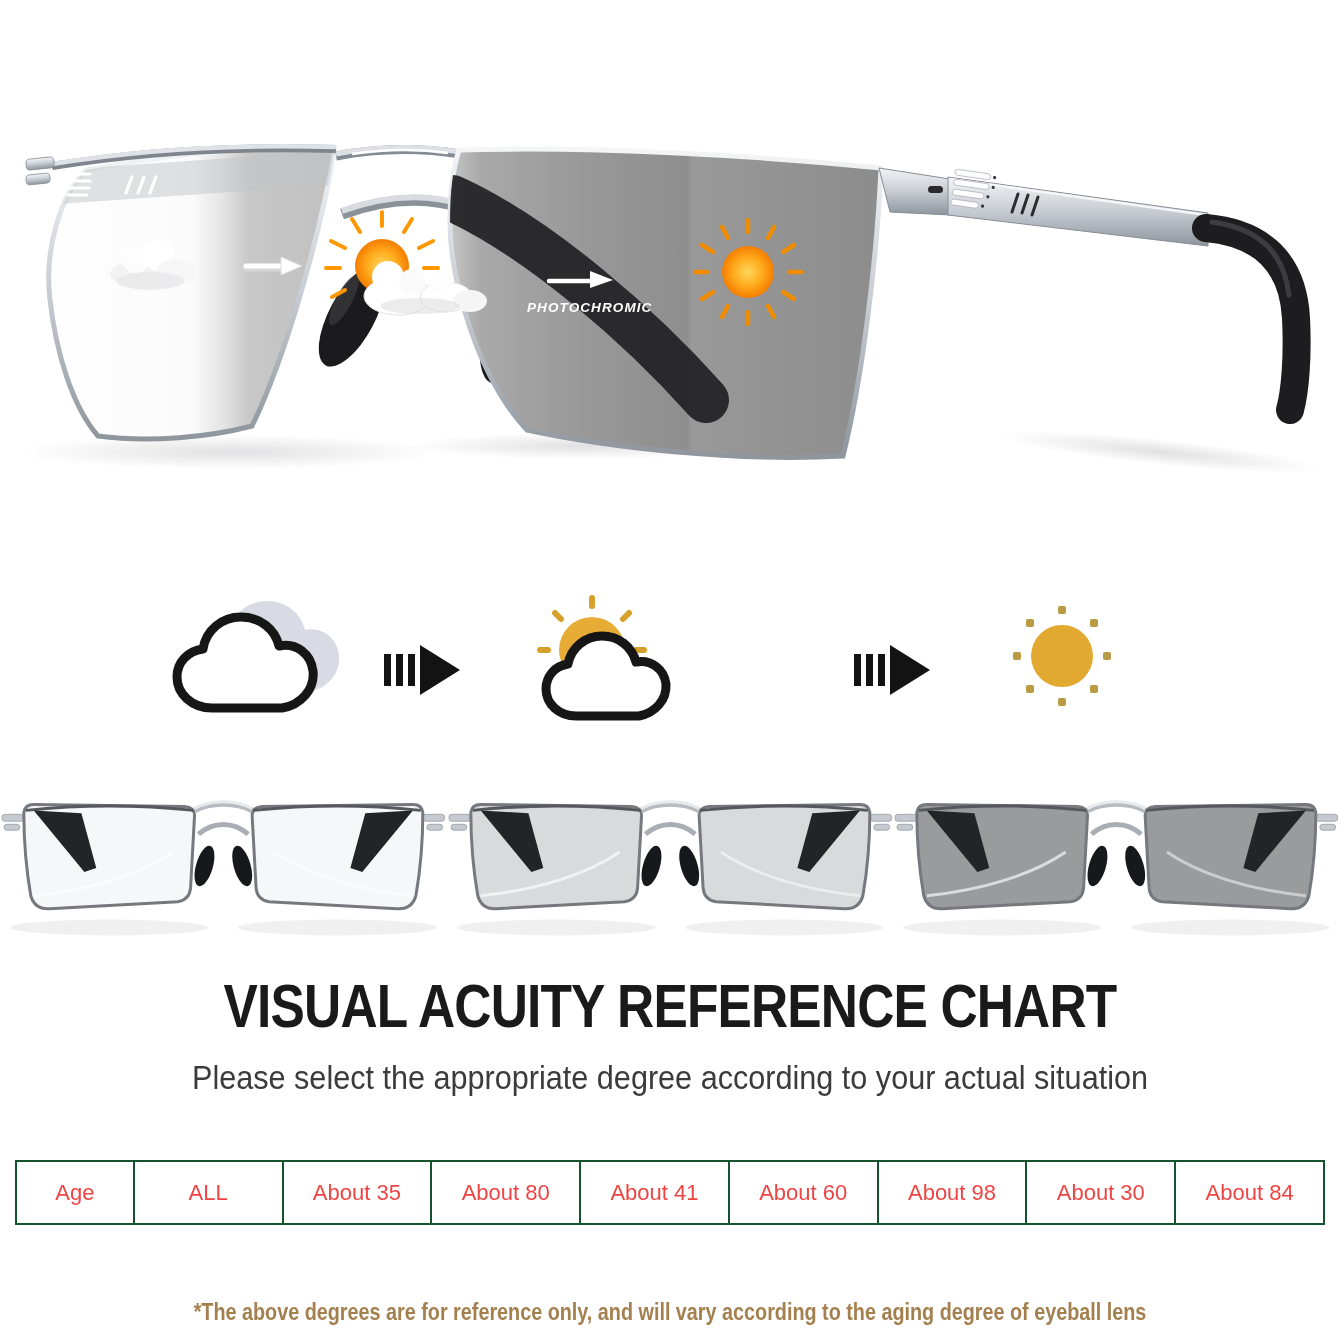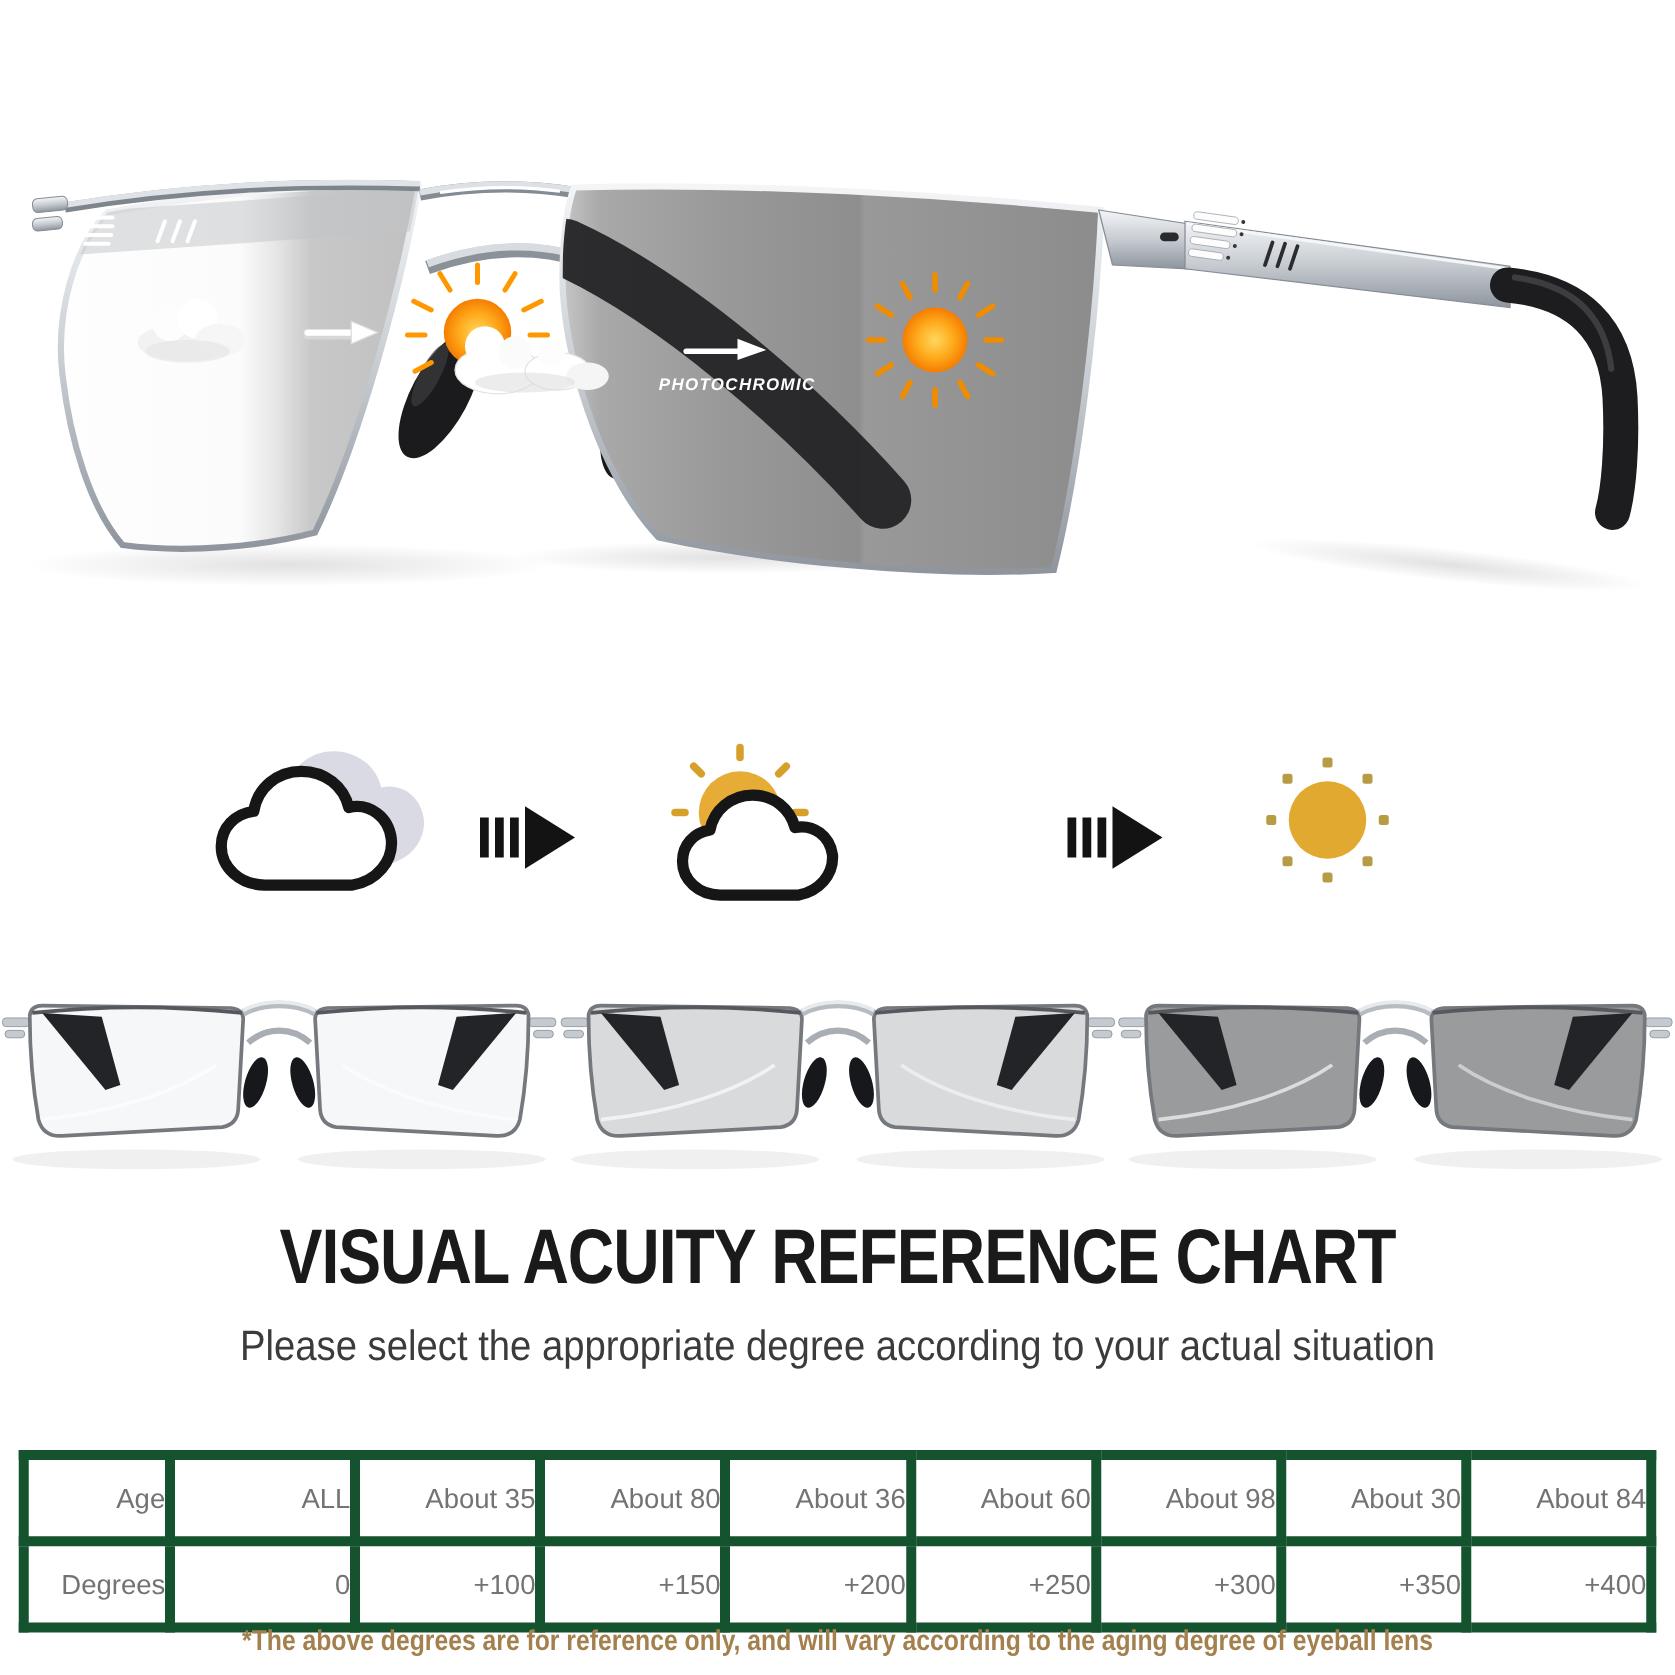--- a/index.html
+++ b/index.html
@@ -11,22 +11,22 @@
   #specs-row{top:763px;left:0;width:1340px;height:195px;display:flex;}
   #specs-row svg{width:33.333%;height:195px;}
   #headline{top:970px;left:0;width:1340px;text-align:center;
     font-size:62px;font-weight:800;color:#1a1a1a;letter-spacing:-1px;
     transform:scaleX(0.83);transform-origin:center;white-space:nowrap;}
   #subtitle{top:1058px;left:0;width:1340px;text-align:center;
     font-size:34px;font-weight:400;color:#3b3b3b;
     transform:scaleX(0.9);transform-origin:center;white-space:nowrap;}
   #table-wrap{top:1160px;left:15px;width:1310px;}
   table{width:100%;border-collapse:collapse;table-layout:fixed;}
-  td{border:8px solid #14532d;height:61px;text-align:right;vertical-align:middle;
-     font-size:22px;color:#737373;background:#ffffff;padding:0;}
+  td{border:2px solid #14532d;height:61px;text-align:center;vertical-align:middle;
+     font-size:22px;color:#ef4444;background:#ffffff;padding:0;}
   #footnote{top:1299px;left:0;width:1340px;text-align:center;
     font-size:23px;font-weight:700;color:#a3804e;
     transform:scaleX(0.86);transform-origin:center;white-space:nowrap;}
   .hero-label{font-family:"Liberation Sans",sans-serif;font-style:italic;font-weight:bold;}
 </style>
 </head>
 <body>
 
 <svg id="hero" class="abs" viewBox="0 0 1340 560">
   <defs>
@@ -320,34 +320,23 @@
         <col style="width:11.375%">
         <col style="width:11.375%">
         <col style="width:11.375%">
     </colgroup>
     <tbody>
       <tr>
         <td>Age</td>
         <td>ALL</td>
         <td>About 35</td>
         <td>About 80</td>
-        <td>About 36</td>
+        <td>About 41</td>
         <td>About 60</td>
         <td>About 98</td>
         <td>About 30</td>
         <td>About 84</td>
       </tr>
-      <tr>
-        <td>Degrees</td>
-        <td>0</td>
-        <td>+100</td>
-        <td>+150</td>
-        <td>+200</td>
-        <td>+250</td>
-        <td>+300</td>
-        <td>+350</td>
-        <td>+400</td>
-      </tr>
     </tbody>
   </table>
 </div>
 
 <div id="footnote" class="abs">*The above degrees are for reference only, and will vary according to the aging degree of eyeball lens</div>
 
 </body></html>

